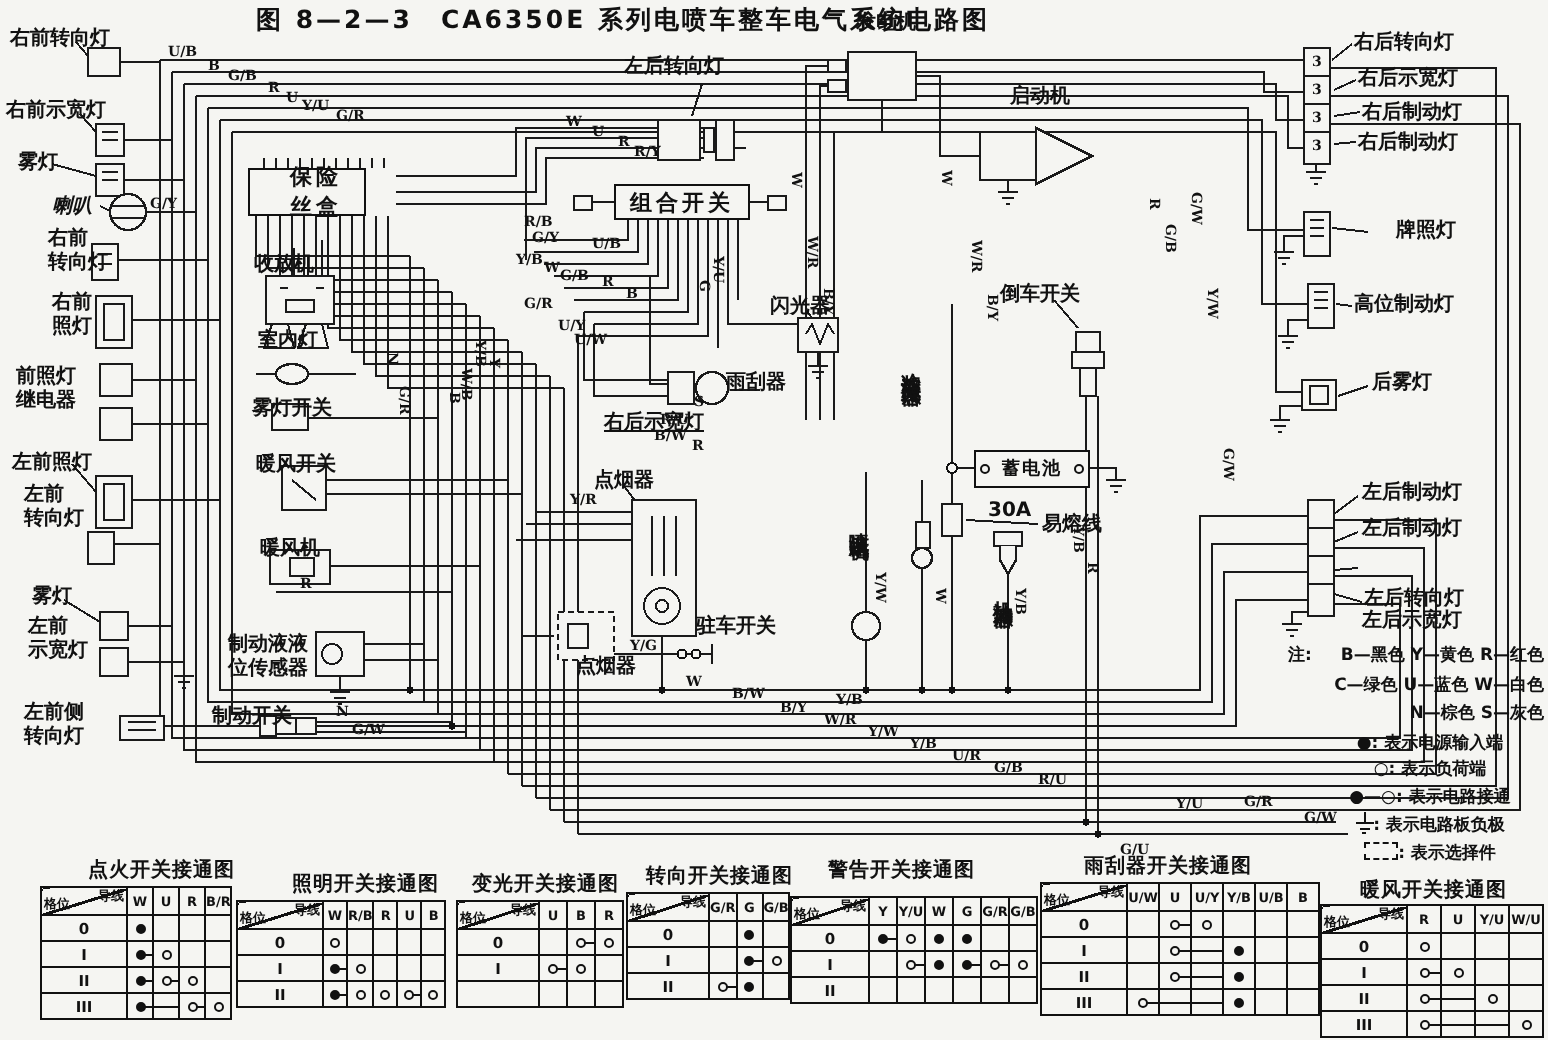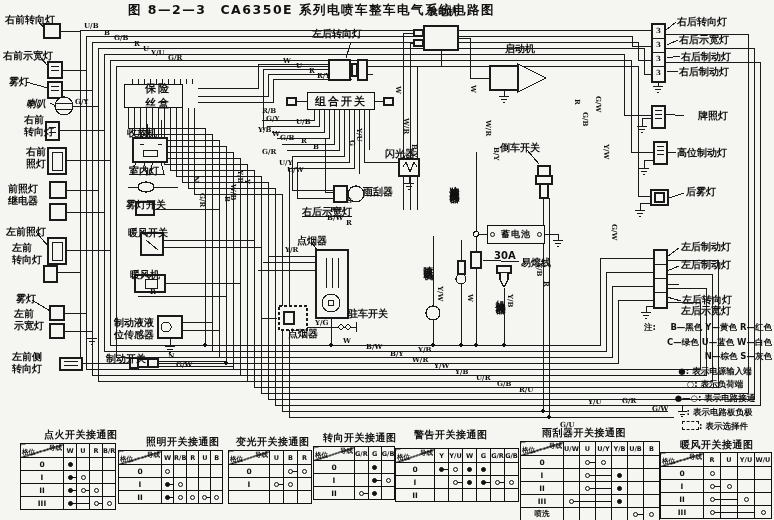--- a/index.html
+++ b/index.html
@@ -691,34 +691,20 @@
             </td>
             <td>
               <i class="ln full"></i>
             </td>
             <td>
               <i class="dt f"></i>
             </td>
             <td></td>
             <td></td>
           </tr>
-          <tr>
-            <td class="lbl">喷洗</td>
-            <td></td>
-            <td></td>
-            <td></td>
-            <td></td>
-            <td>
-              <i class="ln"></i>
-              <i class="dt"></i>
-            </td>
-            <td>
-              <i class="dt"></i>
-            </td>
-          </tr>
         </tbody>
       </table>
       <div class="tbl-title" style="left: 680px; top: 438px;">暖风开关接通图</div>
       <table class="sw" style="left: 660px; top: 452px;">
         <tbody>
           <tr>
             <td class="corner hd" style="width:42px">
               <span class="ca">导线</span>
               <span class="cb">格位</span>
             </td>

